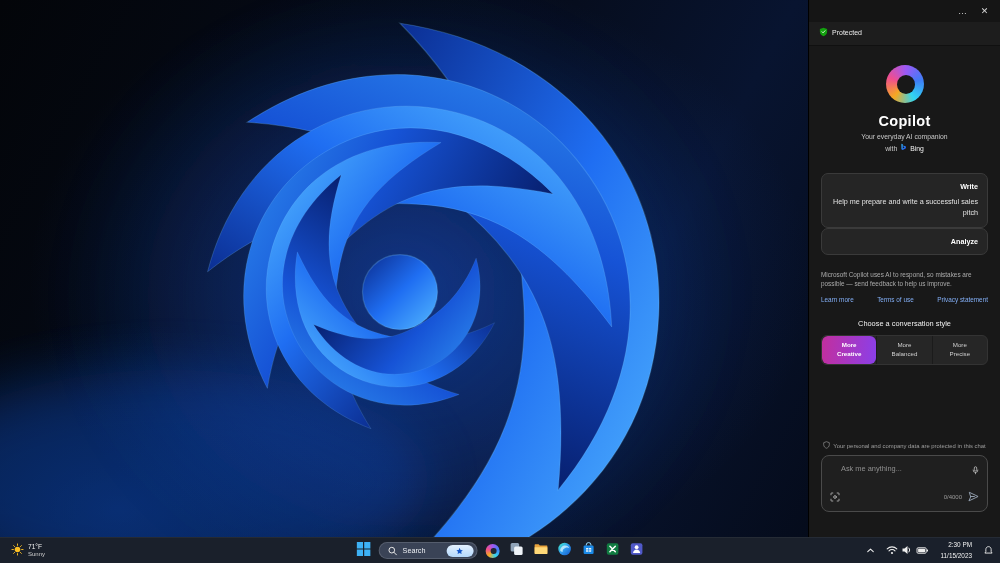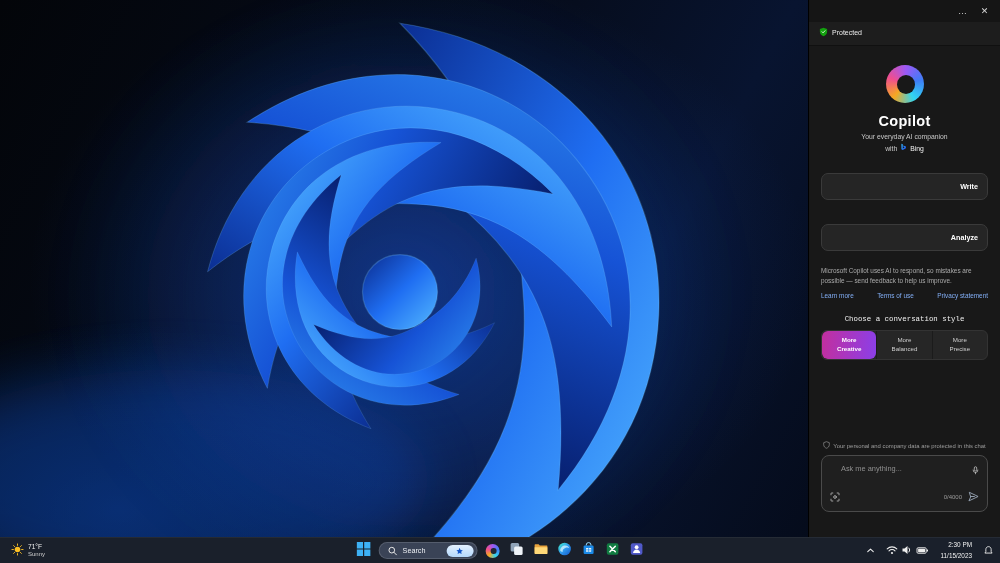--- a/index.html
+++ b/index.html
@@ -36,29 +36,29 @@
   .copilot-logo { margin:19px auto 0; width:38px; height:38px; border-radius:50%; position:relative; flex:0 0 auto;
     background:conic-gradient(from 220deg,#f6a821,#ef4e8f,#9b59f6,#3f7df6,#30d5f2,#f6a821); }
   .copilot-logo::after { content:""; position:absolute; inset:10px 9px 9px 11px; border-radius:50%; background:#181818; }
 
   .sb-title { margin:10px 0 0; text-align:center; font-size:14.5px; font-weight:700; letter-spacing:.3px; }
   .sb-subtitle { margin-top:4px; text-align:center; font-size:6.8px; color:#c9c9c9; }
   .with-bing { margin-top:3px; display:flex; justify-content:center; align-items:center; gap:3px; font-size:6.8px; color:#c9c9c9; }
   .bing-name { color:#f2f2f2; }
 
   .card { margin-top:20px; background:#252525; border:1px solid #3a3a3a; border-radius:7px; padding:8px 9px; text-align:right; color:#fff; flex:0 0 auto; }
-  .card.second { margin-top:24px; }
+  .card.second { margin-top:0; }
   .card-title { font-size:7.2px; font-weight:700; }
   .card-body { margin-top:6px; font-size:7.2px; line-height:1.5; color:#e3e3e3; }
 
   .disclaimer { margin:15px 0 0; font-size:6.4px; line-height:1.5; color:#ababab; }
   .links { display:flex; justify-content:space-between; margin-top:7px; font-size:6.4px; }
   .links a { color:#82aef5; }
 
-  .style-title { margin-top:16px; text-align:center; font-size:7.4px; color:#f0f0f0;font-family:Liberation Mono, monospace; }
+  .style-title { margin-top:16px; text-align:center; font-size:7.4px; color:#f0f0f0; }
   .chips { margin-top:7px; display:flex; background:#262626; border:1px solid #333; border-radius:6px; overflow:hidden; flex:0 0 auto; }
   .chip { flex:1; padding:5px 0 6px; display:flex; flex-direction:column; align-items:center; gap:1px; font-size:6.2px; line-height:1.3; color:#cfcfcf; border-left:1px solid #1b1b1b; }
   .chip:first-child { border-left:none; }
   .chip.selected { background:linear-gradient(95deg,#c22f9e,#8b3fe8); border-radius:6px; color:#fff; font-weight:700; }
 
   .spacer { flex:1 1 0; min-height:4px; }
 
   .privacy-note { display:flex; align-items:center; justify-content:center; gap:3px; font-size:5.9px; color:#9e9e9e; flex:0 0 auto; }
   .input-box { margin-top:5px; position:relative; border:1px solid #4a4a4a; border-radius:8px; background:#1f1f1f; height:57px; flex:0 0 auto; }
   .input-box input { position:absolute; top:7px; left:17px; right:26px; width:132px; background:transparent; border:none; outline:none; color:#eee; font-size:7.4px; font-family:inherit; }
@@ -165,20 +165,21 @@
               </linearGradient>
             </defs>
             <path d="M2 .5 l2 .7 v6.2 l2.6-1.5 -1.3-.6 -.8-2 4 1.4 v2.3 l-4.5 2.6 -2-1.1 Z" fill="url(#bingg)"></path>
           </svg>
       </span>
       <span class="bing-name">Bing</span>
     </div>
 
     <button class="card">
       <div class="card-title">Write</div>
+      <div class="card-body">Help me prepare and write a successful sales pitch</div>
     </button>
 
     <button class="card second">
       <div class="card-title">Analyze</div>
     </button>
 
     <p class="disclaimer">Microsoft Copilot uses AI to respond, so mistakes are possible — send feedback to help us improve.</p>
 
     <div class="links">
       <a>Learn more</a>

